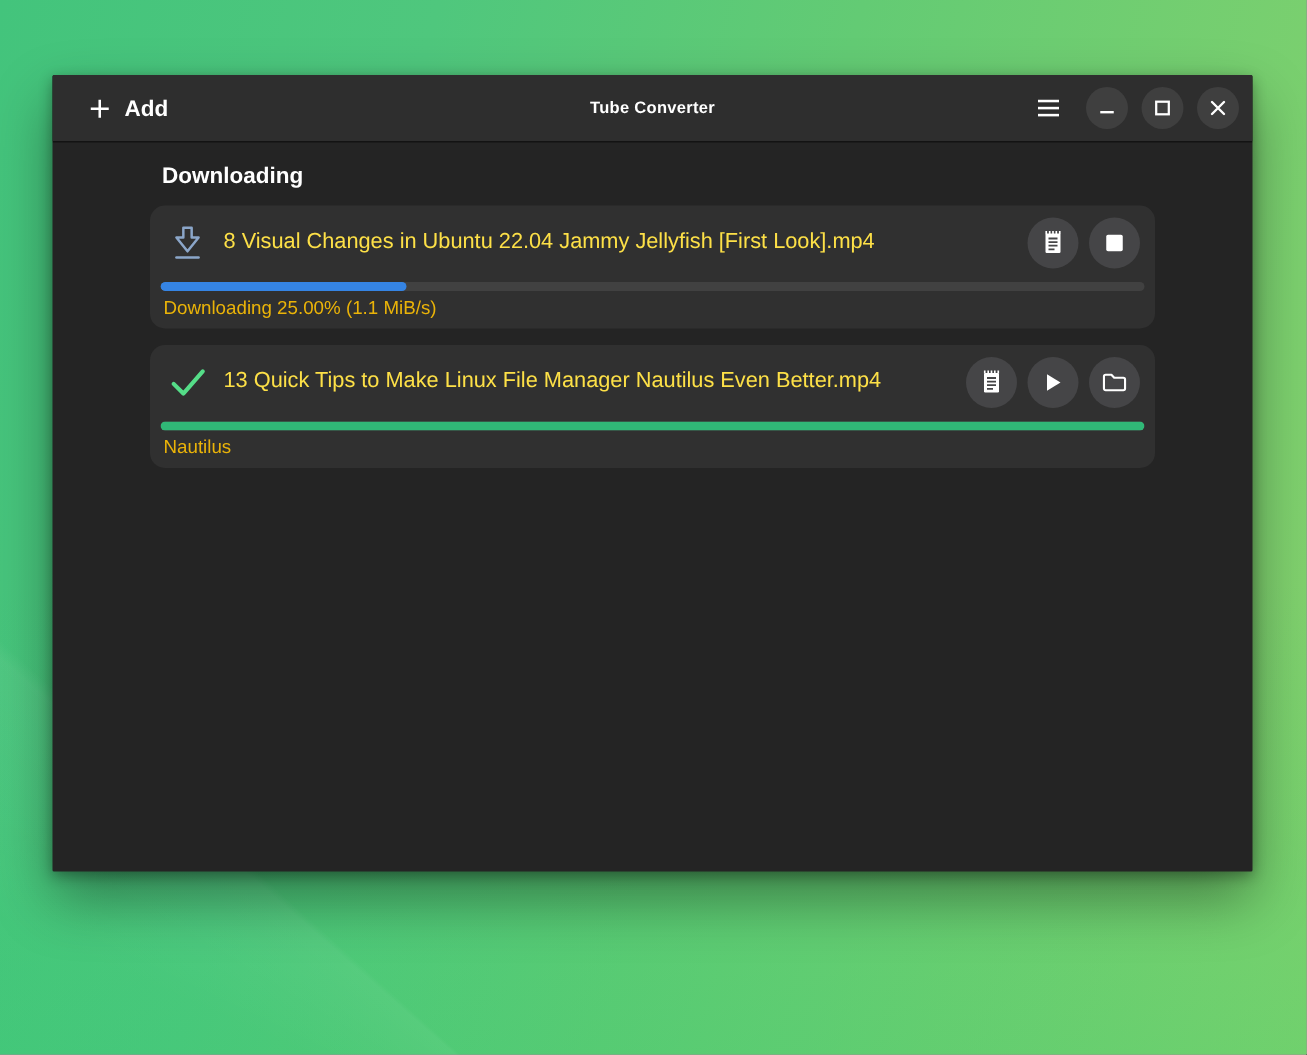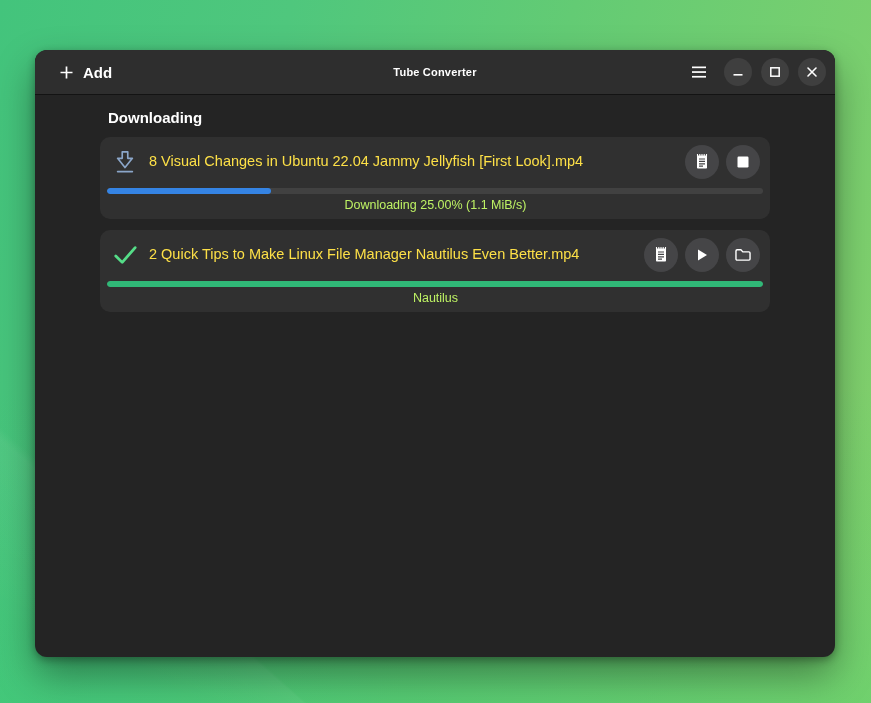--- a/index.html
+++ b/index.html
@@ -14,22 +14,22 @@
         rgba(255,255,255,0) 78deg, rgba(255,255,255,0.06) 96deg,
         rgba(255,255,255,0) 97deg),
       linear-gradient(104deg, #43c47c 0%, #4fc77d 28%, #63cb74 55%, #86d26c 100%);
     position:relative;
   }
   .bg-glow { position:absolute; inset:0;
     background:linear-gradient(to top, rgba(46,204,113,0.25), rgba(255,255,255,0) 45%);
     pointer-events:none; }
 
   .window {
-    position:absolute; left:35px; top:50px; width:800px; height:607px;
-    background:#242424; border-radius:12px; overflow:hidden;
+    position:absolute; left:35px; top:50px; width:800px; height:531px;
+    background:#242424; border-radius:1px; overflow:hidden;
     box-shadow:0 18px 38px rgba(0,0,0,0.38), 0 3px 9px rgba(0,0,0,0.32);
     color:#ffffff;
   }
   .headerbar {
     height:44px; background:#2e2e2e; display:flex; align-items:center;
     position:relative; box-shadow:0 1px 0 rgba(0,0,0,0.45);
   }
   .win-title {
     position:absolute; left:0; right:0; text-align:center;
     font-weight:bold; font-size:11px; pointer-events:none; letter-spacing:0.2px;
@@ -64,21 +64,21 @@
   .row-url { font-size:12px; color:#949494; line-height:16px; margin-top:1px; }
   .row-btns { display:flex; gap:7px; margin-left:10px; }
   .act-btn {
     width:34px; height:34px; border-radius:50%; background:#454547;
     display:flex; align-items:center; justify-content:center; cursor:pointer; flex:0 0 34px;
   }
   .pbar-track {
     height:6px; margin:4px 7px 0 7px; background:#414141; border-radius:3px; overflow:hidden;
   }
   .pbar-fill { height:100%; border-radius:3px; }
-  .row-status { font-size:12.5px; color:#bef264; padding:4px 8px 7px 9px;text-align:center; }
+  .row-status { font-size:12.5px; color:#eab308; padding:4px 8px 7px 9px; }
   svg { display:block; }
 </style>
 </head>
 <body>
 
 <div class="bg-glow"></div>
 
 <div class="window">
 
   <div class="headerbar">
@@ -169,21 +169,21 @@
 
 
     <div class="card">
       <div class="card-row">
         <div class="lead-icon">
           <svg width="28" height="24" viewBox="0 0 30 26">
             <path d="M5 14 L12 21 L26 5" fill="none" stroke="#55dd88" stroke-width="3" stroke-linecap="round" stroke-linejoin="round"></path>
           </svg>
         </div>
         <div class="txt">
-          <div class="row-title">2 Quick Tips to Make Linux File Manager Nautilus Even Better.mp4</div>
+          <div class="row-title">13 Quick Tips to Make Linux File Manager Nautilus Even Better.mp4</div>
         </div>
         <div class="row-btns">
           <div class="act-btn">
             <span>
               <svg width="16" height="17" viewBox="0 0 16 17">
                 <path d="M3.5 1 v2 M5.8 1 v2 M8 1 v2 M10.2 1 v2 M12.5 1 v2" stroke="#fff" stroke-width="1.1"></path>
                 <rect x="3" y="2.6" width="10" height="13" rx="0.8" fill="#fff"></rect>
                 <path d="M5 6 h6 M5 8.4 h6 M5 10.8 h6 M5 13.2 h4" stroke="#454547" stroke-width="1.2"></path>
               </svg>
             </span>

